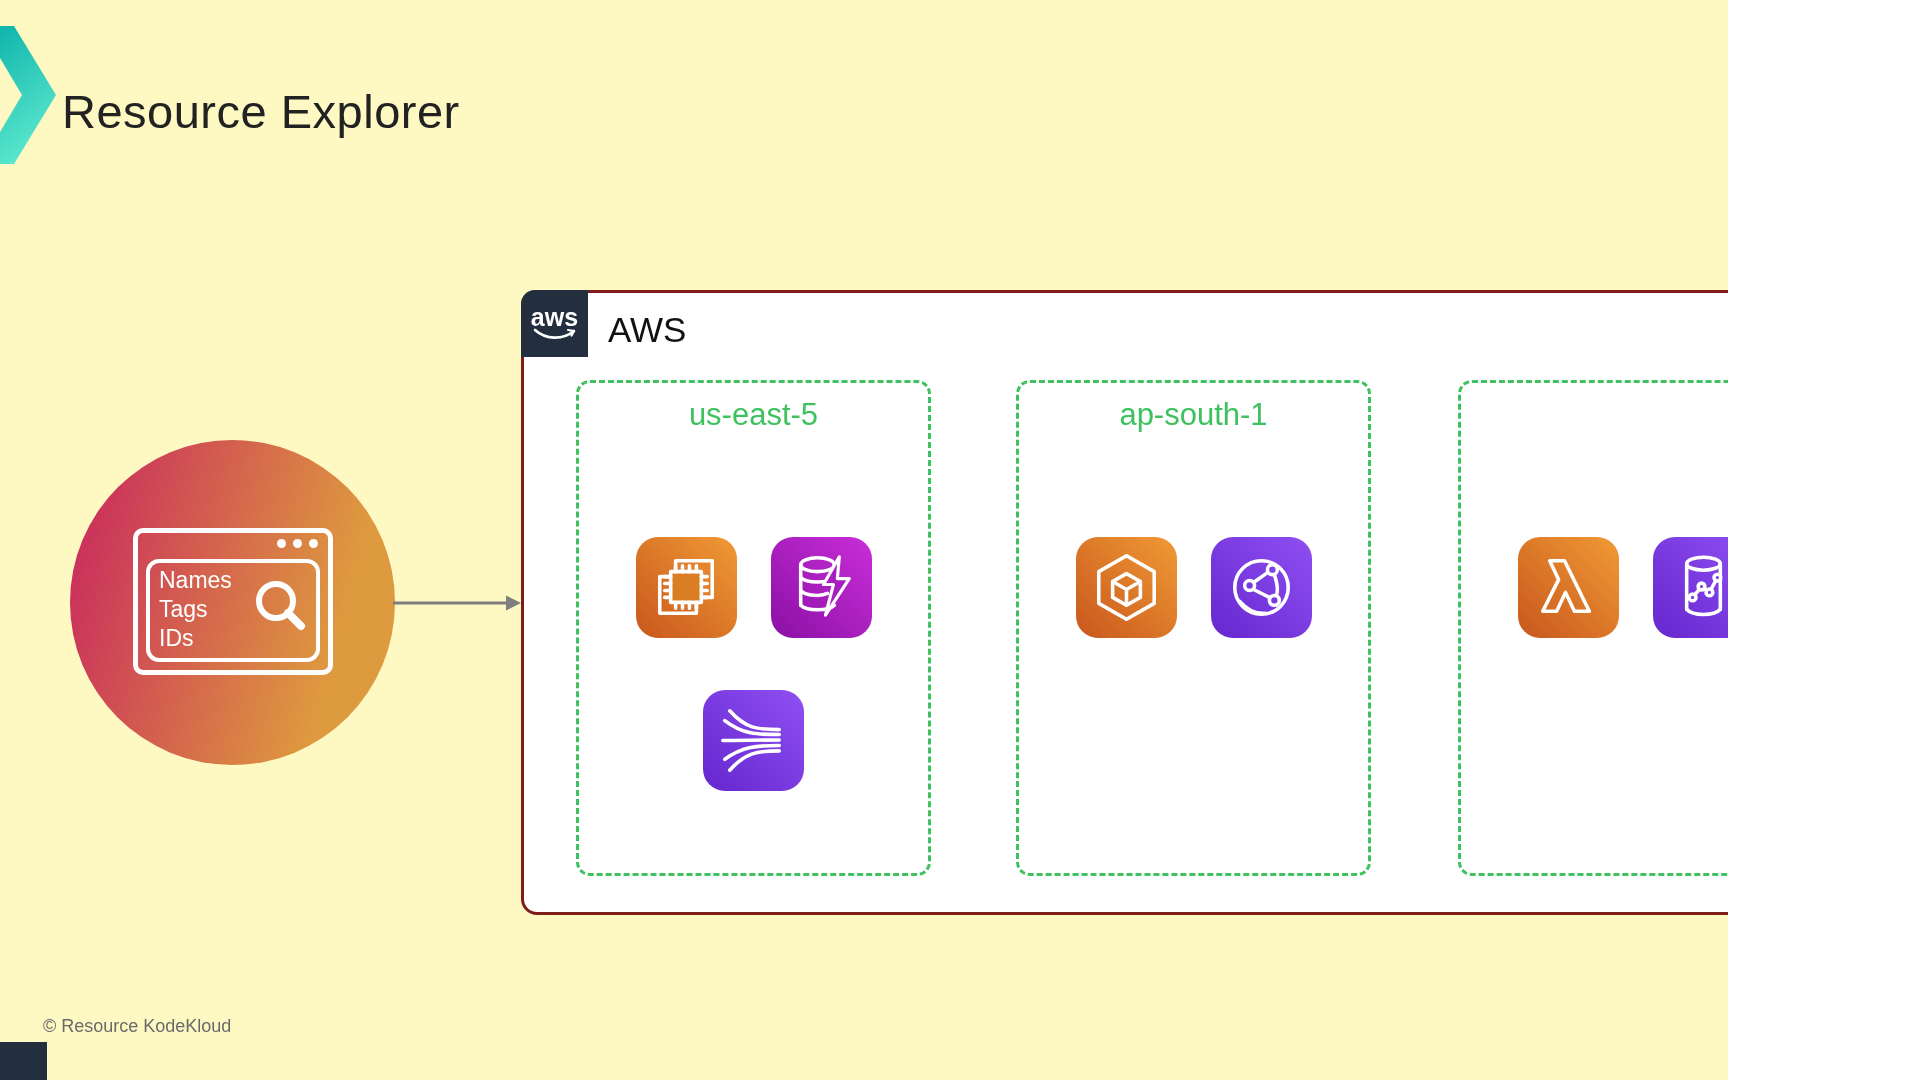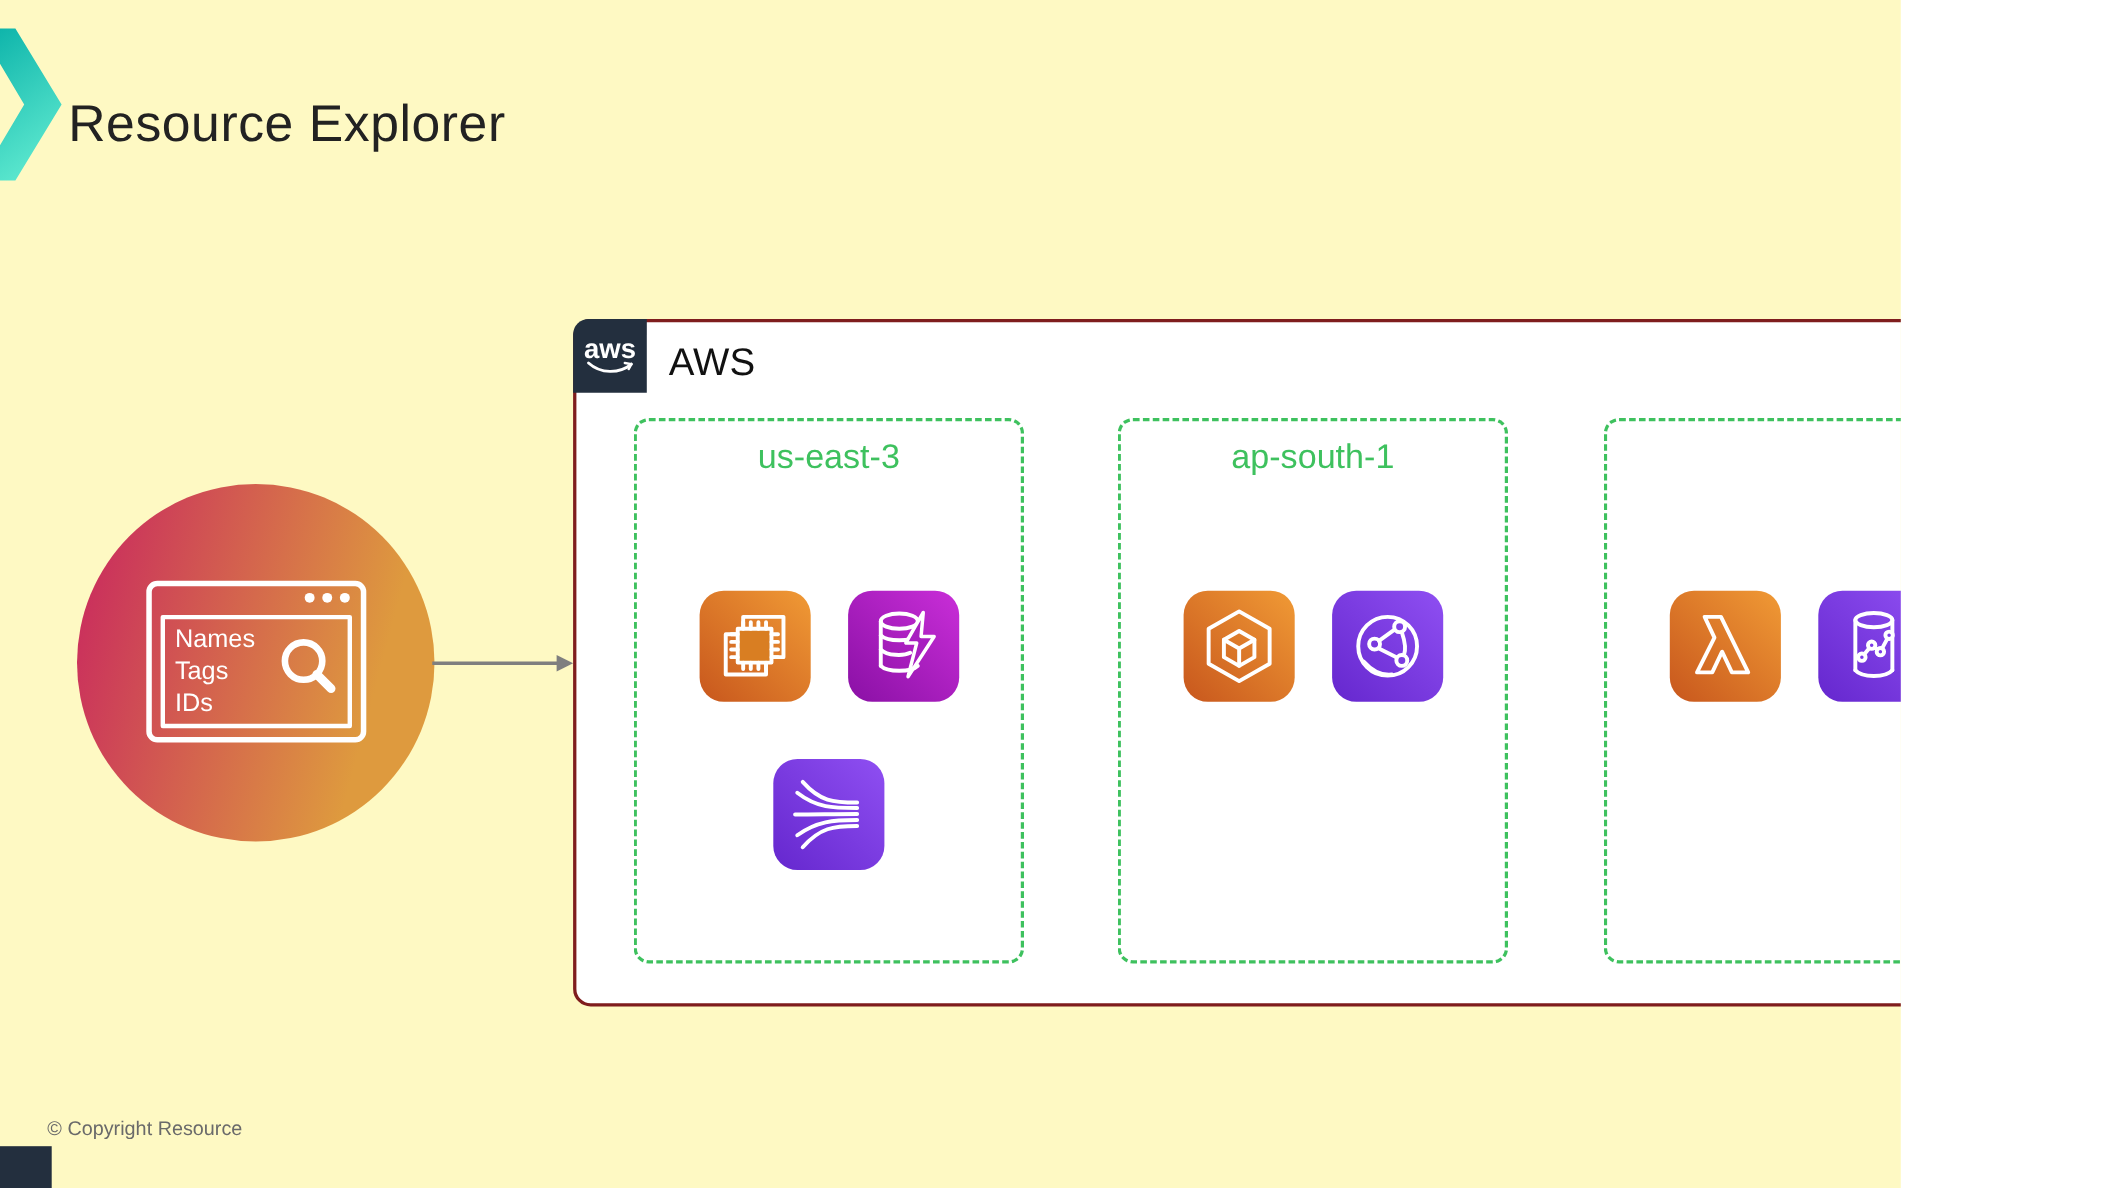--- a/index.html
+++ b/index.html
@@ -12,21 +12,21 @@
          color:#222;letter-spacing:.5px;}
 
   
   .bubble{position:absolute;left:70px;top:440px;width:325px;height:325px;border-radius:50%;
           background:linear-gradient(105deg,#C92A5E 4%,#DE9A3E 78%);}
   .window{position:absolute;left:63px;top:88px;width:200px;height:147px;
           border:5px solid #fff;border-radius:10px;box-sizing:border-box;}
   .dots{position:absolute;top:6px;right:10px;display:flex;gap:7px;}
   .dots i{width:9px;height:9px;border-radius:50%;background:#fff;display:block;}
   .win-body{position:absolute;left:8px;right:8px;top:26px;bottom:8px;
-            border:4px solid #fff;border-radius:2px;}
+            border:4px solid #fff;border-radius:13px;}
   .win-lines{position:absolute;left:9px;top:3px;color:#fff;font-size:23px;line-height:29px;
              font-weight:500;}
   .magnifier{position:absolute;right:2px;top:14px;}
 
   
   .arrow{position:absolute;left:391px;top:592px;}
 
   
   .aws-box{position:absolute;left:521px;top:290px;width:1339px;height:625px;
            border:3px solid #7f1d1d;border-radius:16px;box-sizing:border-box;background:#fff;}
@@ -103,21 +103,21 @@
     <div class="aws-badge">
       <span class="aws-badge-text">aws</span>
       <svg width="44" height="14" viewBox="0 0 44 14">
         <path d="M2,2 C13,12 30,12 41,3" stroke="#fff" stroke-width="2.6" fill="none" stroke-linecap="round"></path>
         <path d="M41,3 l-6,-1 M41,3 l-2.5,4.5" stroke="#fff" stroke-width="2.2" fill="none" stroke-linecap="round"></path>
       </svg>
     </div>
     <div class="aws-label">AWS</div>
 
     <div class="region r0">
-      <div class="region-label">us-east-3</div>
+      <div class="region-label">us-east-5</div>
       <div class="icon-row row1">
         <div class="svc orange">
           <svg width="101" height="101" viewBox="-13 -13 102 102">
             <g class="glyph">
               <rect x="27" y="11" width="37" height="37"></rect>
               <rect x="11" y="27" width="37" height="37"></rect>
               <rect x="22" y="22" width="31" height="31" fill="#D97E22"></rect>
               <path d="M27,16 V22 M34,16 V22 M41,16 V22 M48,16 V22
                        M27,53 V59 M34,53 V59 M41,53 V59 M48,53 V59
                        M16,27 H22 M16,34 H22 M16,41 H22 M16,48 H22
@@ -199,16 +199,16 @@
               <circle cx="36" cy="37" r="3.4" fill="#7B3AE8"></circle>
               <circle cx="44" cy="43" r="3.4" fill="#7B3AE8"></circle>
               <circle cx="52" cy="28" r="3.4" fill="#7B3AE8"></circle>
             </g>
           </svg>
         </div>
       </div>
     </div>
   </div>
 
-  <div class="copyright">© Copyright Resource</div>
+  <div class="copyright">© Resource KodeKloud</div>
   <div class="corner-accent"></div>
 
 </div>
 
 </body></html>

